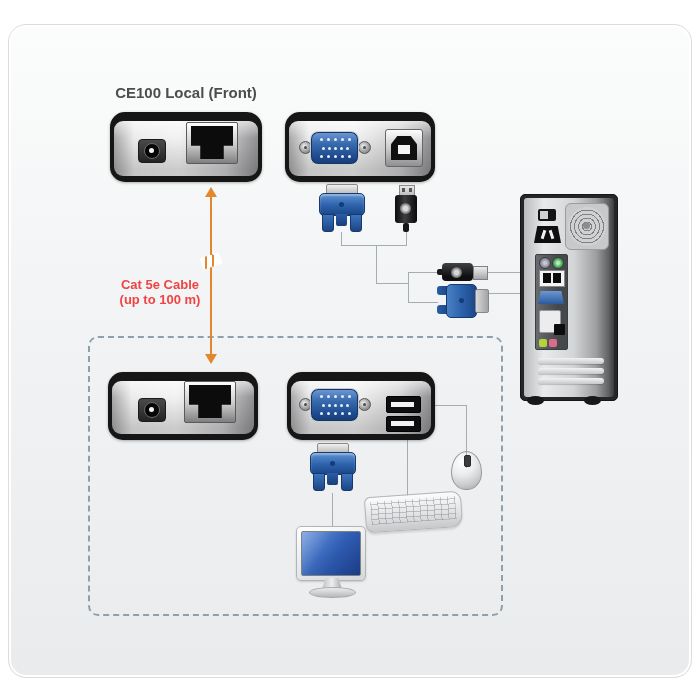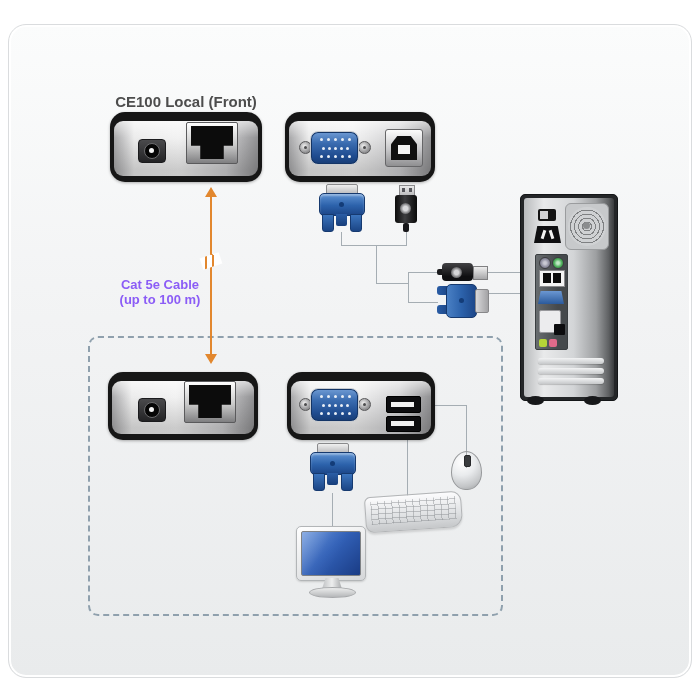--- a/index.html
+++ b/index.html
@@ -10,24 +10,24 @@
   .panel{position:absolute;left:8px;top:24px;width:682px;height:652px;border-radius:18px;
          background:linear-gradient(180deg,#fbfcfc 0%,#f2f3f4 45%,#e9ebec 100%);
          border:1px solid #dadcde;box-shadow:inset 0 0 0 2px #ffffff;}
 
   
   .dashed-zone{position:absolute;left:88px;top:336px;width:411px;height:276px;
          border:2px dashed #8fa0ad;border-radius:10px;}
 
   
   .title{position:absolute;font-weight:700;font-size:15px;color:#4d4d4d;text-align:center;}
-  .t-local{left:90px;top:84px;width:192px;margin-top:9px;}
+  .t-local{left:90px;top:84px;width:192px;}
   .t-remote{left:90px;top:447px;width:192px;}
   .cable-label{position:absolute;left:98px;top:277px;width:124px;text-align:center;
-         color:#8b5cf6;font-size:13px;font-weight:700;line-height:15px;}
+         color:#ef4444;font-size:13px;font-weight:700;line-height:15px;}
   .cable-label span{display:block;}
 
   
   .dev{position:absolute;background:#161616;border-radius:15px;box-shadow:0 1px 3px rgba(0,0,0,.3);}
   .dev .face{position:absolute;left:4px;right:4px;top:9px;bottom:6px;border-radius:9px;
          background:linear-gradient(180deg,rgba(255,255,255,.6),rgba(255,255,255,0) 30%,rgba(0,0,0,.16) 88%),
                     linear-gradient(90deg,#a8a8aa 0%,#ececec 14%,#f2f2f2 45%,#d0d0d2 78%,#919193 100%);}
   .d-lf{left:110px;top:112px;width:152px;height:70px;}
   .d-lb{left:285px;top:112px;width:150px;height:70px;}
   .d-rf{left:108px;top:372px;width:150px;height:68px;}

